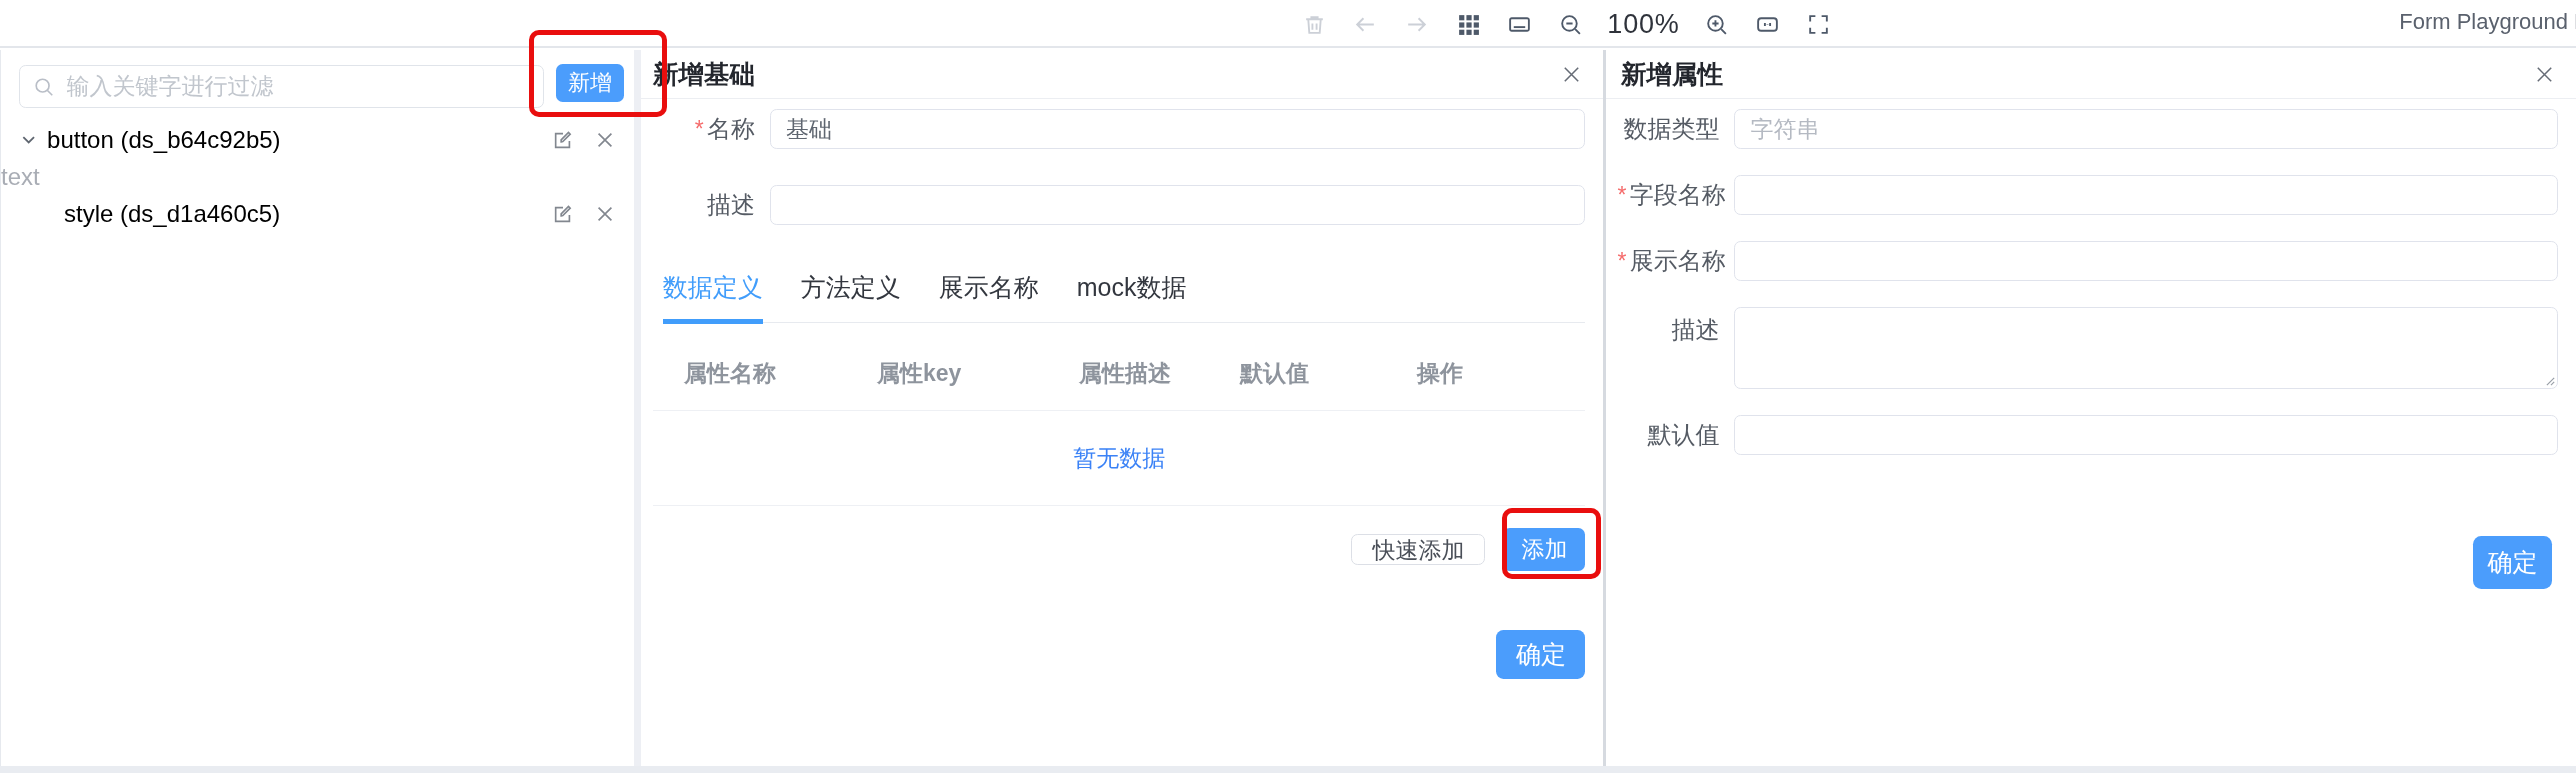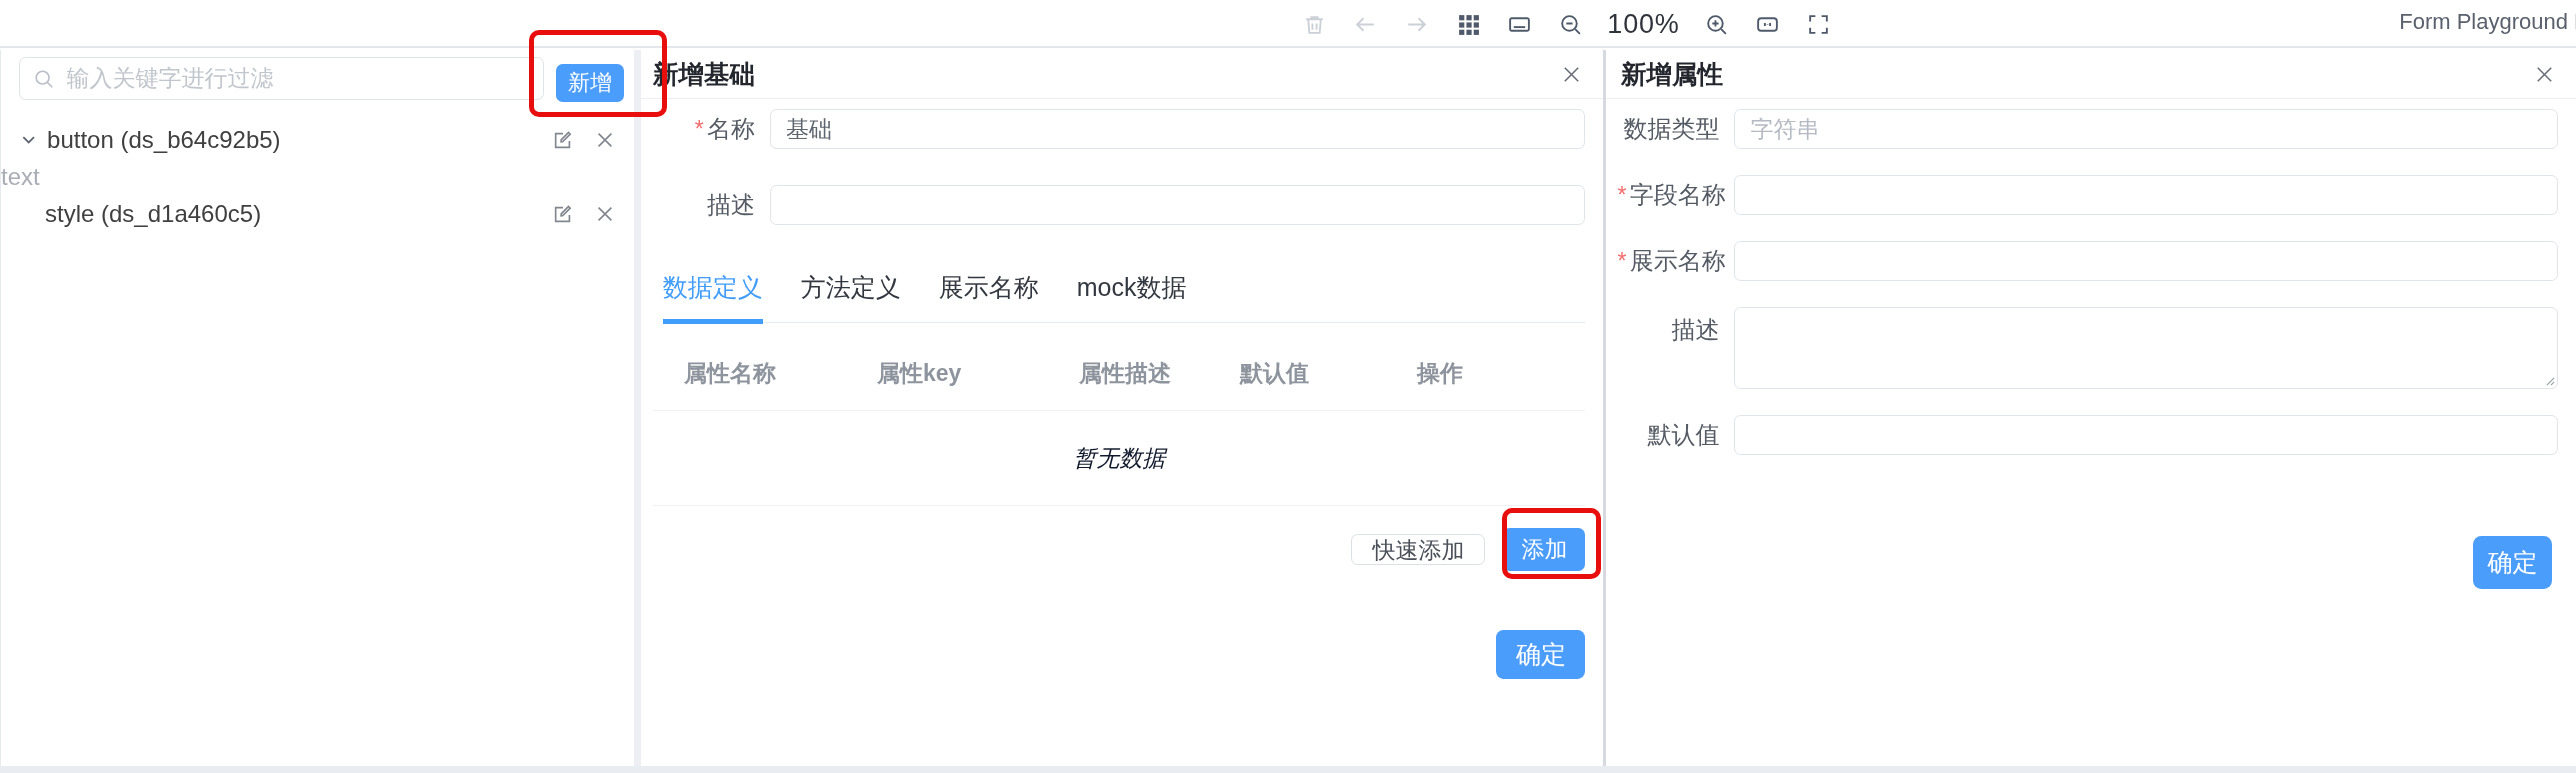--- a/index.html
+++ b/index.html
@@ -18,31 +18,31 @@
   .app-title { position:absolute; right:-11.5px; top:9px; font-size:22px; color:#5a616d; white-space:nowrap; }
 
   
   .panels { position:absolute; top:50px; bottom:6.6px; left:0; right:0; display:flex; }
   .bottom-strip { position:absolute; left:0; right:0; bottom:0; height:6.6px; background:#e9ecf1; }
 
   
   .sidebar { position:relative; width:634px; flex:none; background:#fff; border-left:1.6px solid #e6e9ee; }
   .v-divider-1 { width:7.4px; flex:none; background:#edeff4; }
   .v-divider-2 { width:2.5px; flex:none; background:#d6dae0; }
-  .search-row { position:absolute; left:18px; top:7px; width:525px; height:43px; border:1.6px solid #e0e4ea;
+  .search-row { position:absolute; left:18px; top:15px; width:525px; height:43px; border:1.6px solid #e0e4ea;
     border-radius:6.6px; display:flex; align-items:center; padding:0 13px; color:#b9bec7; background:#fff; }
   .search-row svg { width:22px; height:22px; flex:none; }
   .search-row input { border:none; outline:none; flex:1; margin-left:11.5px; font-size:23px; color:#303133;
     font-family:inherit; background:transparent; }
   .search-row input::placeholder { color:#c1c6cd; }
   .add-btn { position:absolute; left:555px; top:14px; width:68px; height:38px; background:#4b9dfc; color:#fff;
     border:none; border-radius:6.6px; font-size:22px; font-family:inherit; display:flex; align-items:center;
     justify-content:center; cursor:pointer; }
   .tree { position:absolute; left:0; top:71px; right:0; }
-  .tree-row { position:relative; height:37px; display:flex; align-items:center; font-size:24px; color:#404040; }
+  .tree-row { position:relative; height:37px; display:flex; align-items:center; font-size:24px; color:#000000; }
   .tree-row .caret { width:21.4px; height:21.4px; color:#5f6670; margin-right:8.2px; flex:none; }
   .tree-row .caret svg { width:21.4px; height:21.4px; }
   .row-actions { position:absolute; right:18px; top:0; height:37px; display:flex; align-items:center; gap:20px; color:#82878f; }
   .row-actions svg { width:22px; height:22px; cursor:pointer; }
   .muted { color:#a9adb5; }
 
   
   .panel { position:relative; background:#fff; }
   .panel-mid { width:962px; flex:none; }
   .panel-right { flex:1; }
@@ -68,21 +68,21 @@
   
   .mid-row1 { margin-top:10px; }
   .tabs { display:flex; gap:38px; margin:46px 18px 0 21.4px; border-bottom:1.6px solid #e7eaef; }
   .tab { font-size:25px; color:#33373f; padding-bottom:18px; position:relative; cursor:pointer; }
   .tab.active { color:#419dfb; }
   .tab.active::after { content:""; position:absolute; left:0; right:0; bottom:-1.6px; height:5px; background:#419dfb; }
   .ptable { margin:35px 18px 0 11.5px; }
   .ptable-head { display:grid; grid-template-columns:193px 202px 161px 177px 1fr; padding-left:31px;
     font-size:23px; font-weight:bold; color:#8e949d; padding-bottom:21.4px; border-bottom:1.6px solid #eef0f4; }
   .ptable-empty { height:95px; display:flex; align-items:center; justify-content:center; font-size:23px;
-    color:#0f172a; border-bottom:1.6px solid #eef0f4;font-style:italic; }
+    color:#3b82f6; border-bottom:1.6px solid #eef0f4; }
   .btns-row { display:flex; justify-content:flex-end; align-items:center; gap:18px; margin:21.4px 18px 0 0; }
   .btn-plain { height:31px; padding:0 20px; border:1.6px solid #dcdfe6; border-radius:6.6px; background:#fff;
     font-size:23px; color:#4a4f58; font-family:inherit; cursor:pointer; }
   .btn-primary { height:43px; padding:0 18px; border:none; border-radius:6.6px; background:#4b9dfc; color:#fff;
     font-size:23px; font-family:inherit; cursor:pointer; }
   .confirm-row { display:flex; justify-content:flex-end; margin:59px 18px 0 0; }
   .btn-confirm { width:89px; height:49px; border:none; border-radius:7.4px; background:#4b9dfc; color:#fff;
     font-size:25px; font-family:inherit; cursor:pointer; }
   .confirm-row-right { display:flex; justify-content:flex-end; margin:81px 24px 0 0; }
   .btn-confirm-right { width:79px; height:53px; border:none; border-radius:8.2px; background:#4b9dfc; color:#fff;
@@ -194,21 +194,21 @@
                 <path d="M10 14l1.8-.4 8-8L18 3.8l-8 8z"></path>
               </svg>
             <svg viewBox="0 0 24 24" fill="none" stroke="currentColor" stroke-width="1.8">
                 <path d="M5 5l14 14M19 5L5 19"></path>
               </svg>
           </span>
         </div>
         <div class="tree-row muted" style="">
           <span>text</span>
         </div>
-        <div class="tree-row" style="padding-left:44px;">
+        <div class="tree-row" style="padding-left:63px;">
           <span>style (ds_d1a460c5)</span>
           <span class="row-actions">
             <svg viewBox="0 0 24 24" fill="none" stroke="currentColor" stroke-width="1.8">
                 <path d="M19 13v7H4V5h8"></path>
                 <path d="M10 14l1.8-.4 8-8L18 3.8l-8 8z"></path>
               </svg>
             <svg viewBox="0 0 24 24" fill="none" stroke="currentColor" stroke-width="1.8">
                 <path d="M5 5l14 14M19 5L5 19"></path>
               </svg>
           </span>

